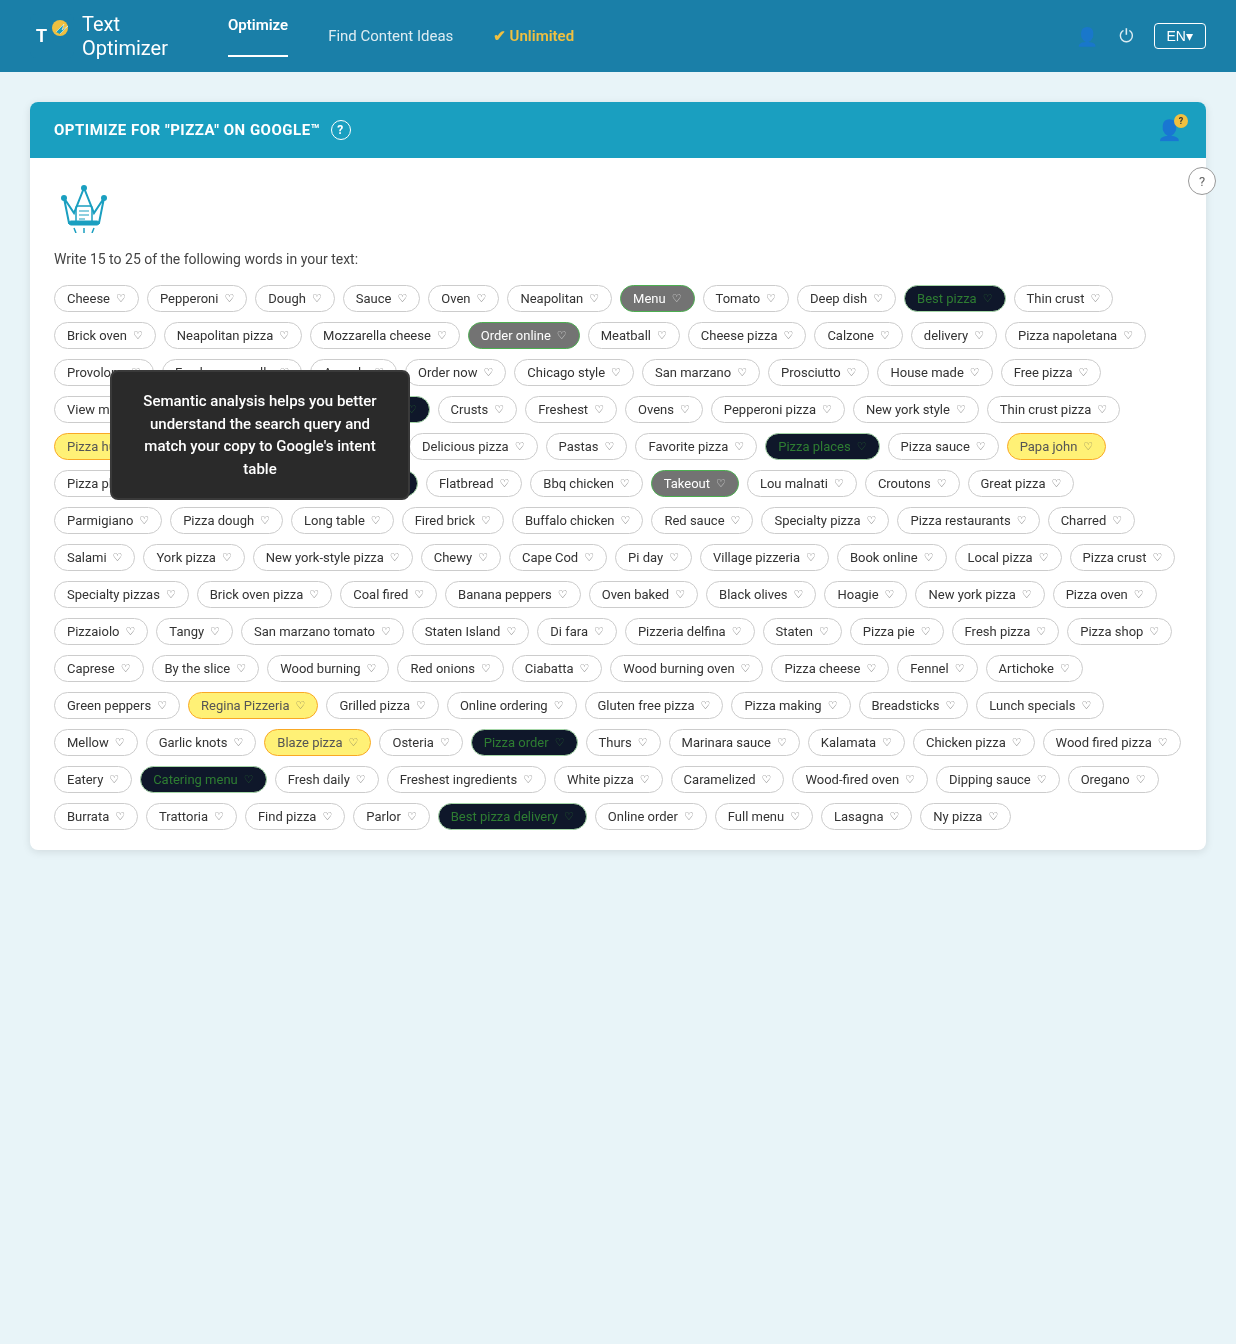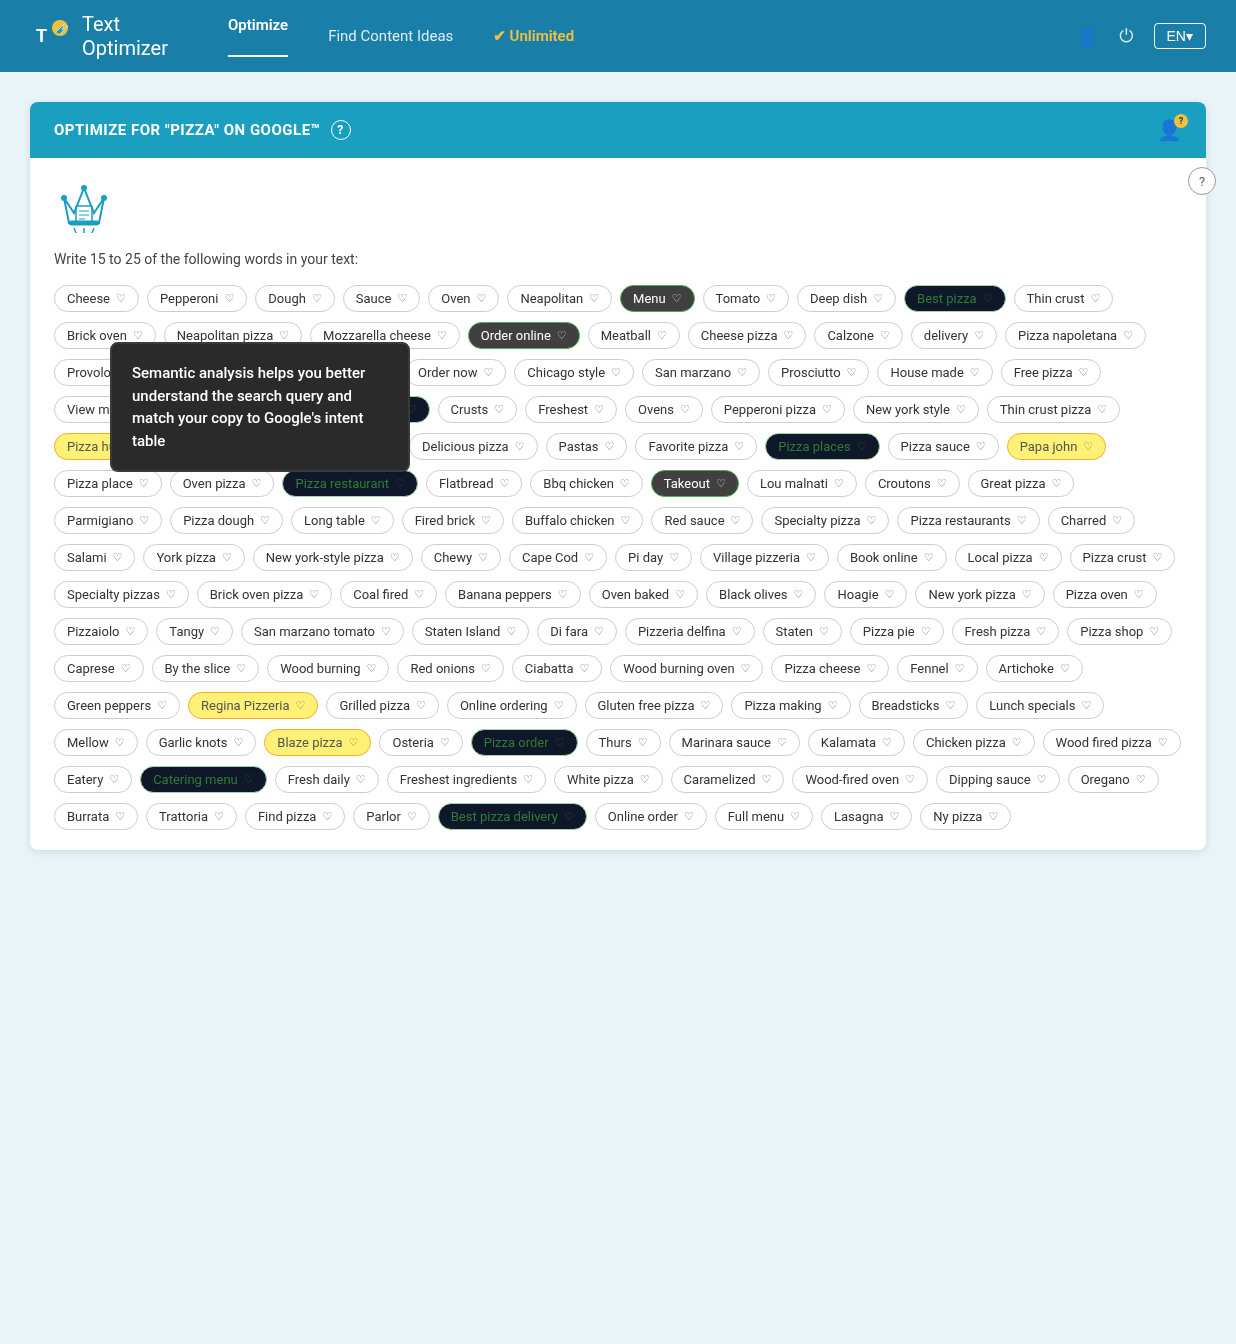--- a/index.html
+++ b/index.html
@@ -171,31 +171,32 @@
       margin-bottom: 18px;
     }
     .instruction-text strong {
       font-weight: 400;
     }
 
     
     .tooltip-overlay {
       position: absolute;
       left: 80px;
-      top: 184px;
+      top: 212px;
       background: #2a2a2a;
       color: white;
       border-radius: 8px;
       padding: 18px 20px;
       width: 300px;
       font-size: 15px;
       line-height: 1.5;
       font-weight: 500;
       z-index: 10;
       border: 2px solid #3a3a3a;
+      text-align: center;
     }
 
     
     .tags-container {
       display: flex;
       flex-wrap: wrap;
       gap: 8px;
       row-gap: 10px;
     }
     .tag {
@@ -205,21 +206,21 @@
       padding: 5px 12px;
       border-radius: 20px;
       border: 1.5px solid #ccc;
       font-size: 13px;
       color: #333;
       background: white;
       cursor: pointer;
       white-space: nowrap;
     }
     .tag.green {
-      background: #404040;
+      background: #737373;
       border-color: #4caf50;
       color: white;
     }
     .tag.light-green {
       background: #0f172a;
       border-color: #a5d6a7;
       color: #2e7d32;
     }
     .tag.yellow {
       background: #fff176;

